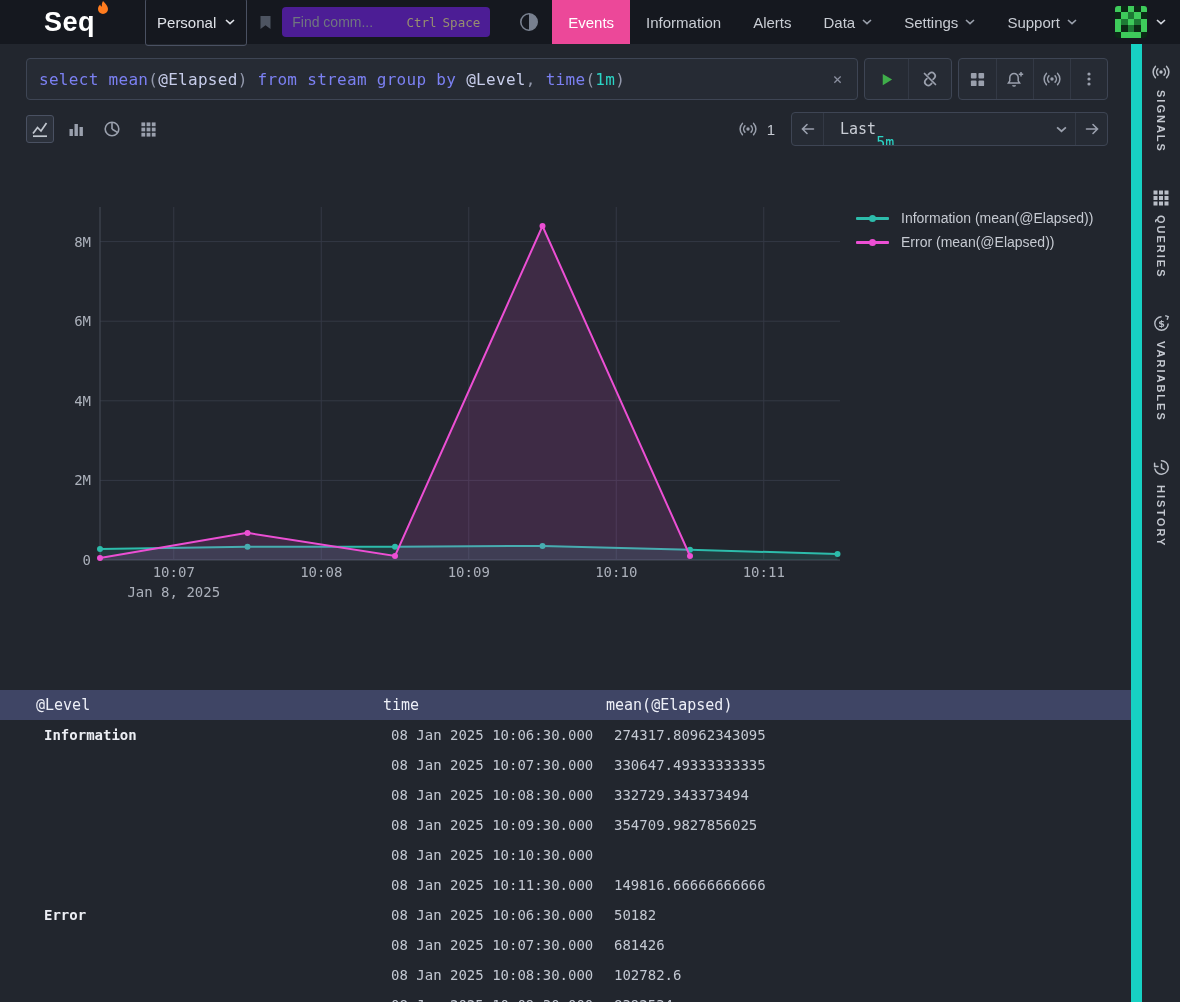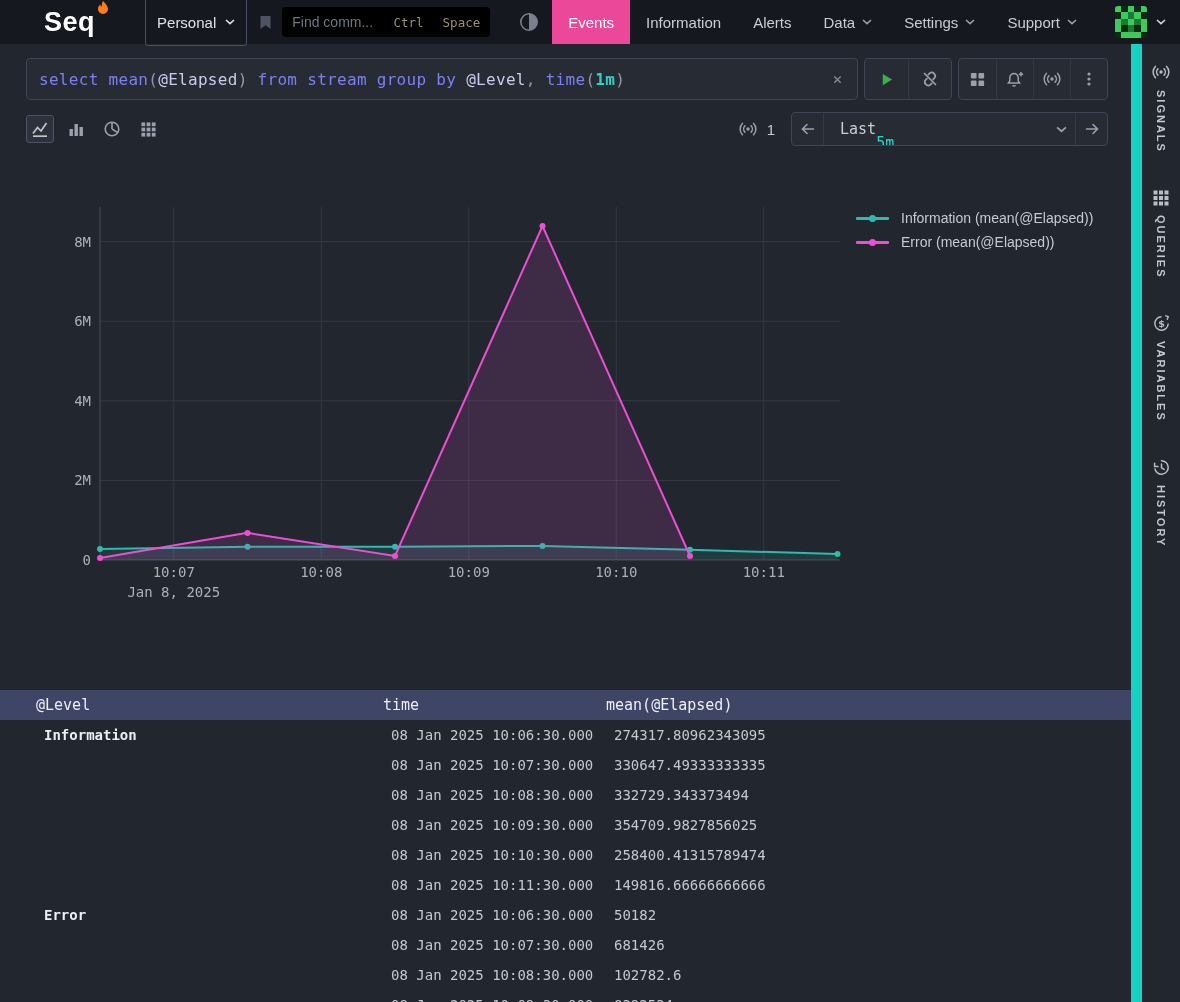--- a/index.html
+++ b/index.html
@@ -15,22 +15,22 @@
   
   .navbar { height: 44px; width: 1180px; background: #15181f; display: flex; align-items: center; }
   .logo { display: flex; align-items: center; margin-left: 44px; position: relative; cursor: pointer; }
   .logo-text { font-size: 27px; font-weight: bold; color: #ffffff; letter-spacing: .5px; line-height: 34px; }
   .logo-flame { position: absolute; right: -14px; top: -4px; line-height: 0; }
   .ws-btn { margin-left: 50px; height: 48px; border: 1px solid #4a5162; border-radius: 3px; background: transparent;
             display: flex; align-items: center; padding: 0 11px; gap: 9px; color: #dfe2e8; font-size: 15px;
             font-family: inherit; cursor: pointer; }
   .icon-wrap { display: inline-flex; align-items: center; justify-content: center; line-height: 0; }
   .bookmark { margin-left: 12px; cursor: pointer; }
-  .search { margin-left: 10px; width: 208px; height: 30px; background: #000000; border-radius: 4px;
-            display: flex; align-items: center; padding: 0 10px; gap: 19px; cursor: text; }
+  .search { margin-left: 10px; width: 208px; height: 30px; background: #4c1d95; border-radius: 4px;
+            display: flex; align-items: center; padding: 0 10px; gap: 6px; cursor: text; }
   .search input { flex: 1; min-width: 0; background: transparent; border: none; outline: none;
                   color: #c9cdd5; font-size: 14px; font-family: "Liberation Sans", sans-serif; }
   .search input::placeholder { color: #70767f; }
   .kbd-hint { font-family: "DejaVu Sans Mono", monospace; font-size: 12.5px; color: #97906f; }
   .theme-btn { margin-left: 28px; background: transparent; border: none; cursor: pointer; line-height: 0; }
   .nav-items { display: flex; height: 44px; margin-left: 12px; }
   .nav-item { display: flex; align-items: center; padding: 0 16px; gap: 7px; font-size: 15px;
               color: #c9cdd4; cursor: pointer; white-space: nowrap; }
   .nav-item.active { background: #ec4899; color: #ffffff; }
   .nav-spacer { flex: 1; }
@@ -40,21 +40,21 @@
 
   
   .query-row { display: flex; margin: 14px 0 0 26px; width: 1082px; gap: 6px; }
   .query-input { flex: 1; height: 42px; background: #262b34; border: 1px solid #3e4554; border-radius: 4px;
                  display: flex; align-items: center; padding: 0 12px;
                  font-family: "DejaVu Sans Mono", monospace; font-size: 16px; cursor: text; }
   .q-tokens { flex: 1; white-space: nowrap; overflow: hidden; letter-spacing: .3px; }
   .tok-kw, .tok-fn { color: #7b80f2; }
   .tok-ident { color: #c7cdea; }
   .tok-punc { color: #9298ab; }
-  .tok-num { color: #2bd4c5; font-weight: bold; }
+  .tok-num { color: #2bd4c5; }
   .clear-btn { color: #8b90a0; font-size: 15px; padding: 0 3px; cursor: pointer; background: none; border: none; font-family: inherit; }
   .btn-group { display: flex; height: 42px; background: #262b34; border: 1px solid #3e4554; border-radius: 4px; overflow: hidden; }
   .gbtn { display: flex; align-items: center; justify-content: center; background: transparent; border: none;
           border-left: 1px solid #333945; color: #9aa0ad; cursor: pointer; }
   .gbtn:first-child { border-left: none; }
   .w43 { width: 43px; } .w37 { width: 37px; }
 
   
   .toolbar { display: flex; align-items: center; margin: 12px 0 0 26px; width: 1082px; }
   .view-btn { width: 28px; height: 28px; display: flex; align-items: center; justify-content: center;
@@ -450,21 +450,20 @@
         <div class="cell c3">332729.343373494</div>
       </div>
       <div class="trow">
         <div class="cell c1"></div>
         <div class="cell c2">08 Jan 2025 10:09:30.000</div>
         <div class="cell c3">354709.9827856025</div>
       </div>
       <div class="trow">
         <div class="cell c1"></div>
         <div class="cell c2">08 Jan 2025 10:10:30.000</div>
-        <div class="cell c3">258400.41315789474</div>
       </div>
       <div class="trow">
         <div class="cell c1"></div>
         <div class="cell c2">08 Jan 2025 10:11:30.000</div>
         <div class="cell c3">149816.66666666666</div>
       </div>
       <div class="trow">
         <div class="cell c1">Error</div>
         <div class="cell c2">08 Jan 2025 10:06:30.000</div>
         <div class="cell c3">50182</div>

